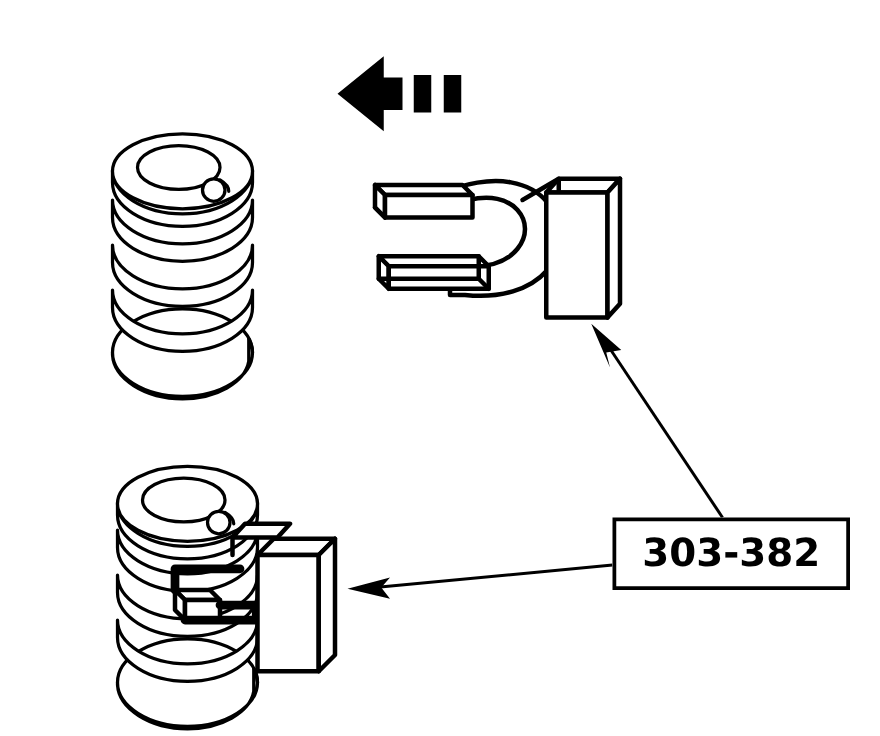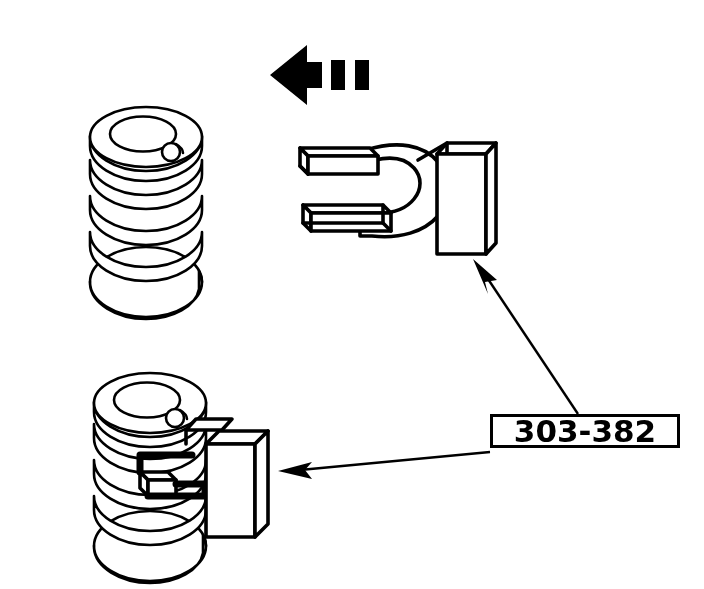--- a/index.html
+++ b/index.html
@@ -23,21 +23,21 @@
     left: 0;
     top: 0;
     width: 704px;
     height: 589px;
   }
   .label-box {
     position: absolute;
     left: 490px;
     top: 414px;
     width: 190px;
-    height: 34px;
+    height: 58px;
     box-sizing: border-box;
     border: 3px solid #000000;
     background: #ffffff;
     display: flex;
     align-items: center;
     justify-content: center;
   }
   .label-text {
     font-family: "DejaVu Sans", sans-serif;
     font-weight: bold;

